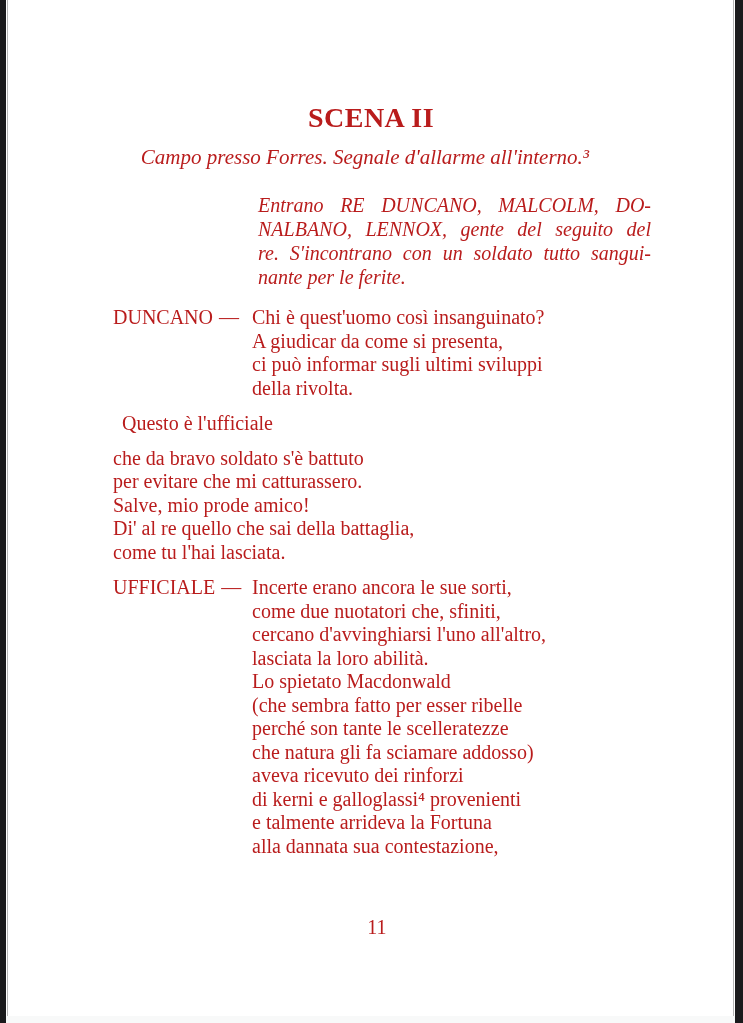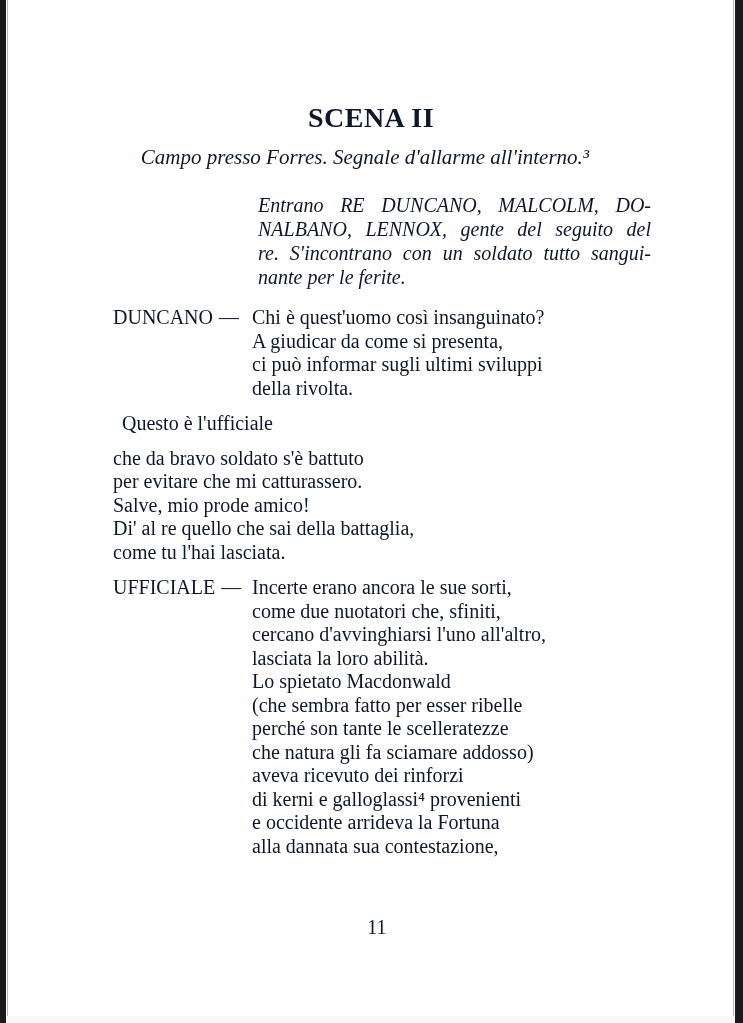--- a/index.html
+++ b/index.html
@@ -7,21 +7,21 @@
     padding: 0;
     background: #ffffff;
   }
   #page {
     position: relative;
     width: 743px;
     height: 1023px;
     background: #ffffff;
     overflow: hidden;
     font-family: "Liberation Serif", "DejaVu Serif", serif;
-    color: #0f172a;
+    color: #b91c1c;
   }
   
   .edge-stripe {
     position: absolute;
     top: 0;
     height: 100%;
     background: #1a1a1c;
   }
   #edge-left { left: 0; width: 6px; }
   #edge-right { right: 0; width: 8px; }
@@ -175,21 +175,21 @@
             <div class="dialogue-line">Incerte erano ancora le sue sorti,</div>
             <div class="dialogue-line">come due nuotatori che, sfiniti,</div>
             <div class="dialogue-line">cercano d'avvinghiarsi l'uno all'altro,</div>
             <div class="dialogue-line">lasciata la loro abilità.</div>
             <div class="dialogue-line">Lo spietato Macdonwald</div>
             <div class="dialogue-line">(che sembra fatto per esser ribelle</div>
             <div class="dialogue-line">perché son tante le scelleratezze</div>
             <div class="dialogue-line">che natura gli fa sciamare addosso)</div>
             <div class="dialogue-line">aveva ricevuto dei rinforzi</div>
             <div class="dialogue-line">di kerni e galloglassi⁴ provenienti</div>
-            <div class="dialogue-line">e occidente arrideva la Fortuna</div>
+            <div class="dialogue-line">e talmente arrideva la Fortuna</div>
             <div class="dialogue-line">alla dannata sua contestazione,</div>
           </div>
         </div>
       </div>
     </div>
 
   <div id="page-number">11</div>
 </div>
 
 </body></html>

